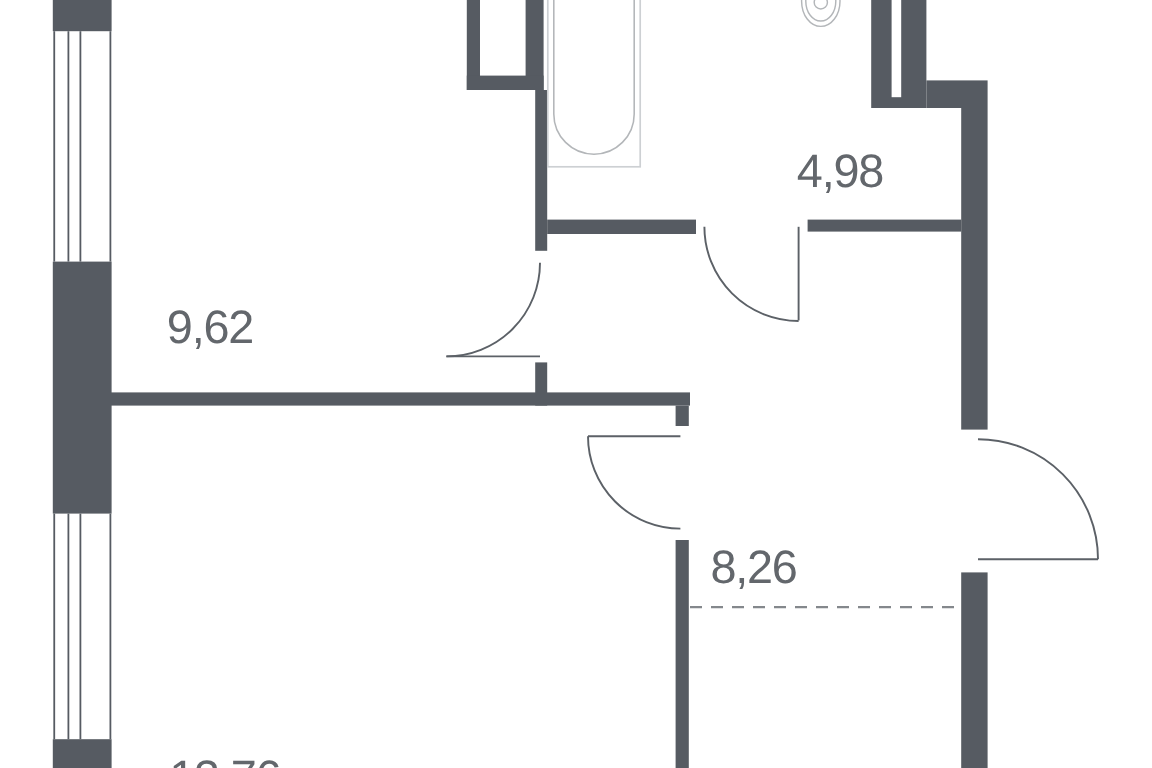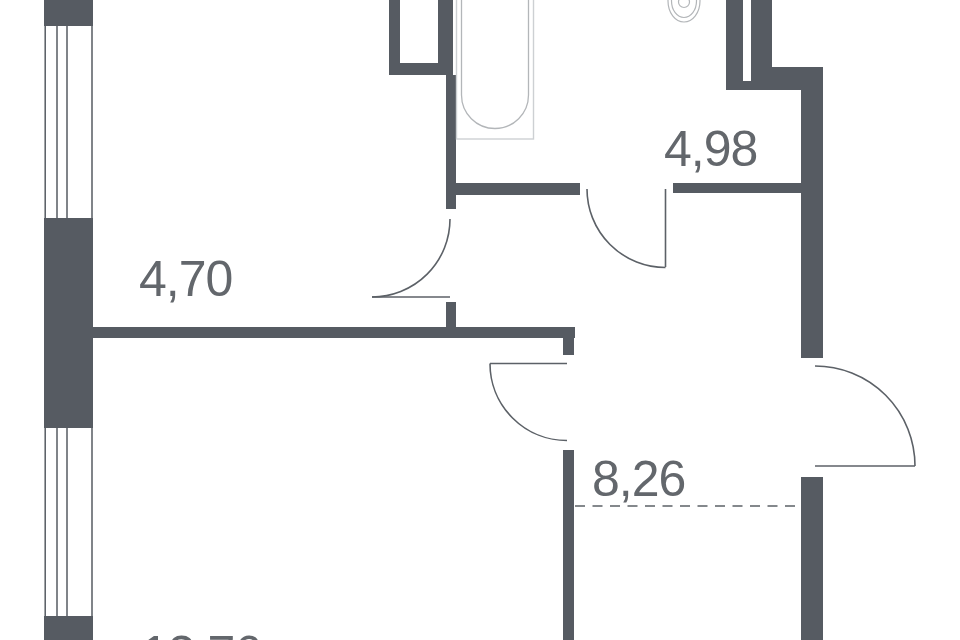--- a/index.html
+++ b/index.html
@@ -14,21 +14,21 @@
   .plan svg{position:absolute;left:0;top:0;width:960px;height:640px;display:block;}
   .wall{fill:var(--wall);stroke:none;}
   .cut{fill:var(--bg);stroke:none;}
   .winline{stroke:var(--wall);stroke-width:1.5;fill:none;}
   .door{stroke:var(--line);stroke-width:1.6;fill:none;}
   .fix-light{stroke:var(--fixture-light);stroke-width:1.4;fill:var(--bg);}
   .fix{stroke:var(--fixture);stroke-width:1.3;fill:none;}
   .fix-filled{stroke:var(--fixture);stroke-width:1.2;fill:var(--bg);}
   .zonedash{stroke:var(--dash);stroke-width:1.8;fill:none;stroke-dasharray:10 7.5;}
   .area{
-    position:absolute; color:var(--text); font-size:50px; line-height:1;
+    position:absolute; color:var(--text); font-size:39px; line-height:1;
     letter-spacing:-1px; white-space:nowrap;
   }
 </style>
 </head>
 <body>
 
 <div class="plan">
   <svg viewBox="0 0 960 640">
 
     <rect class="wall" x="44" y="0" width="49" height="26"></rect>
@@ -94,17 +94,17 @@
     </g>
     <g>
       <ellipse class="fix-filled" cx="684" cy="1" rx="16" ry="21"></ellipse>
       <ellipse class="fix-filled" cx="684" cy="1" rx="12.5" ry="16.5"></ellipse>
       <ellipse class="fix-filled" cx="684" cy="2" rx="5.5" ry="5.5"></ellipse>
     </g>
 
     <line class="zonedash" x1="575" y1="506" x2="801" y2="506"></line>
   </svg>
 
-  <span class="area" style="left:139px; top:254px;">4,70</span>
+  <span class="area" style="left:139px; top:254px;">9,62</span>
   <span class="area" style="left:664px; top:124px;">4,98</span>
   <span class="area" style="left:592px; top:454px;">8,26</span>
   <span class="area" style="left:141px; top:629px;">13,76</span>
 </div>
 
 </body></html>

